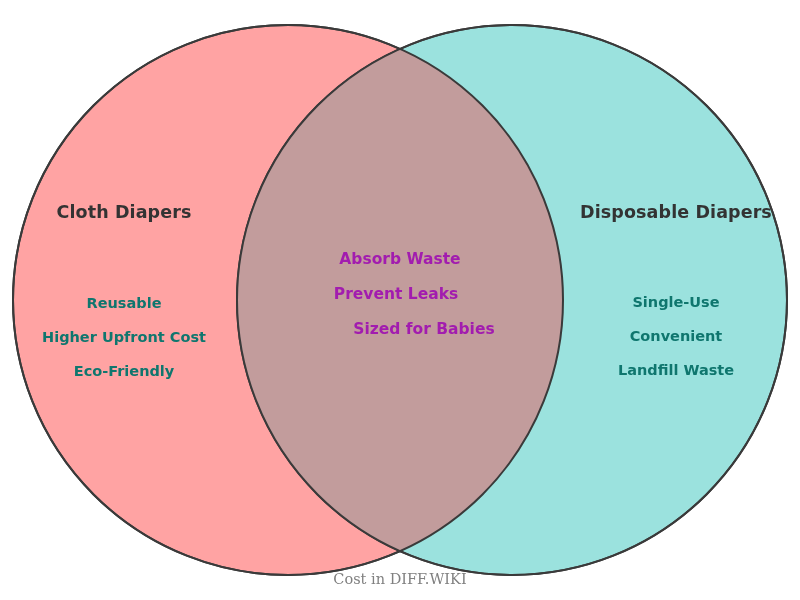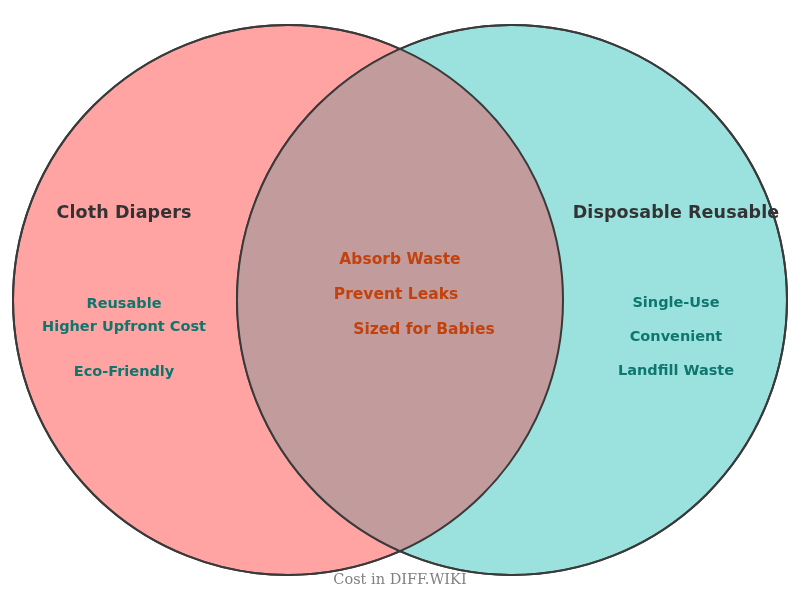--- a/index.html
+++ b/index.html
@@ -58,21 +58,21 @@
     position: absolute;
     font-family: "DejaVu Sans", sans-serif;
     font-weight: bold;
     font-size: 14.5px;
     color: #0f766e;
     white-space: nowrap;
     transform: translate(-50%, -50%);
   }
   .item.center-item {
     font-size: 15.5px;
-    color: #c2410c;
+    color: #a21caf;
   }
   .watermark {
     position: absolute;
     left: 400px;
     top: 579px;
     transform: translate(-50%, -50%);
     font-family: "DejaVu Serif", serif;
     font-size: 14.5px;
     color: #808080;
     white-space: nowrap;
@@ -100,24 +100,24 @@
 
     <circle cx="288" cy="300" r="275" fill="none" stroke="#3a3a3a" stroke-width="2"></circle>
     <circle cx="512" cy="300" r="275" fill="none" stroke="#3a3a3a" stroke-width="2"></circle>
   </svg>
 
   <div class="text-layer">
 
     <div class="set-title left">Cloth Diapers</div>
 
     <div class="item" style="left:124px; top:303px;">Reusable</div>
-    <div class="item" style="left:124px; top:326px;">Higher Upfront Cost</div>
+    <div class="item" style="left:124px; top:337px;">Higher Upfront Cost</div>
     <div class="item" style="left:124px; top:371px;">Eco-Friendly</div>
 
-    <div class="set-title right">Disposable Reusable</div>
+    <div class="set-title right">Disposable Diapers</div>
 
     <div class="item" style="left:676px; top:302px;">Single-Use</div>
     <div class="item" style="left:676px; top:336px;">Convenient</div>
     <div class="item" style="left:676px; top:370px;">Landfill Waste</div>
 
     <div class="item center-item" style="left:400px; top:259px;">Absorb Waste</div>
     <div class="item center-item" style="left:396px; top:294px;">Prevent Leaks</div>
     <div class="item center-item" style="left:400px; top:329px;margin-left:24px;">Sized for Babies</div>
 
     <div class="watermark">Cost in DIFF.WIKI</div>

